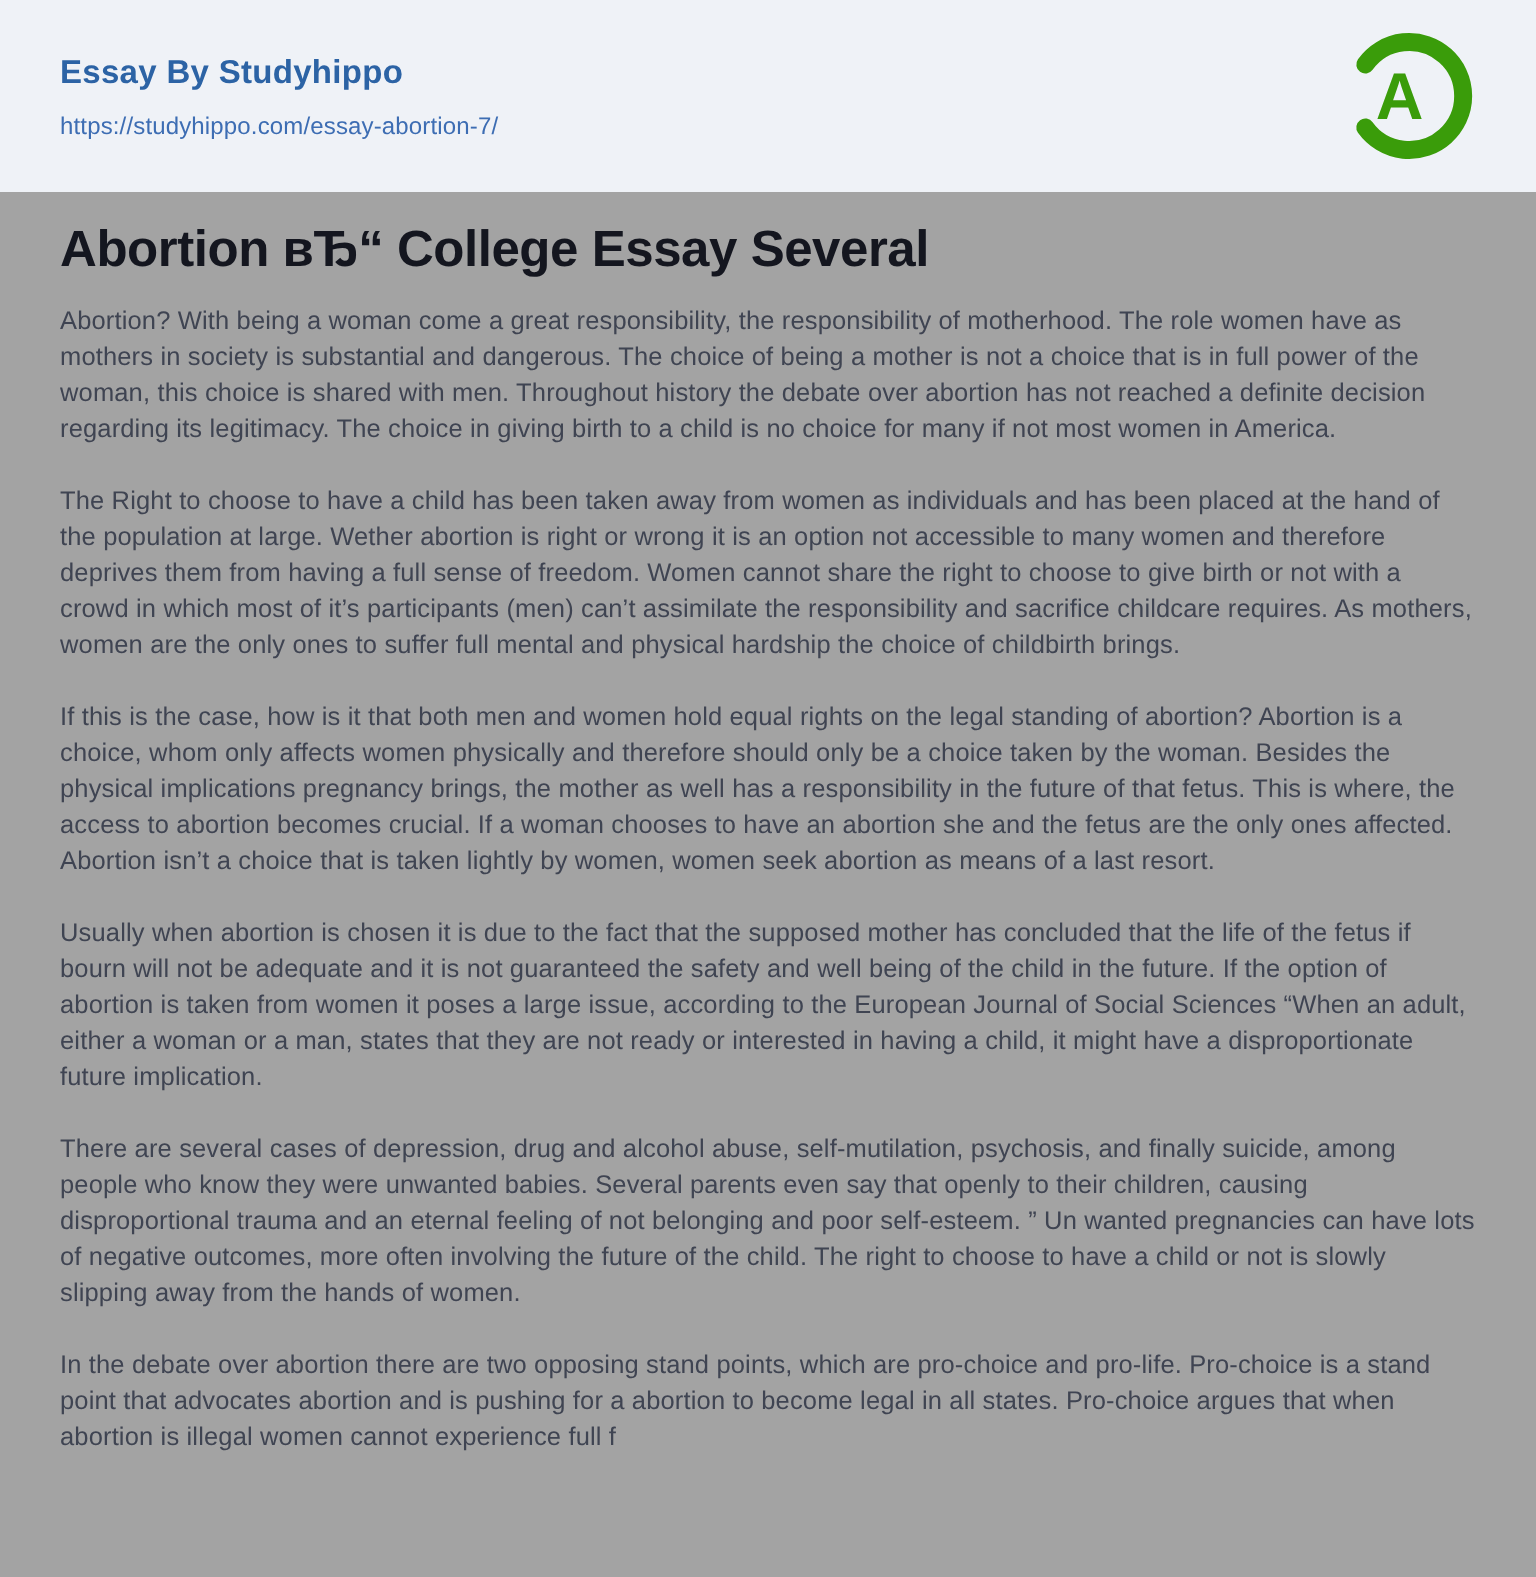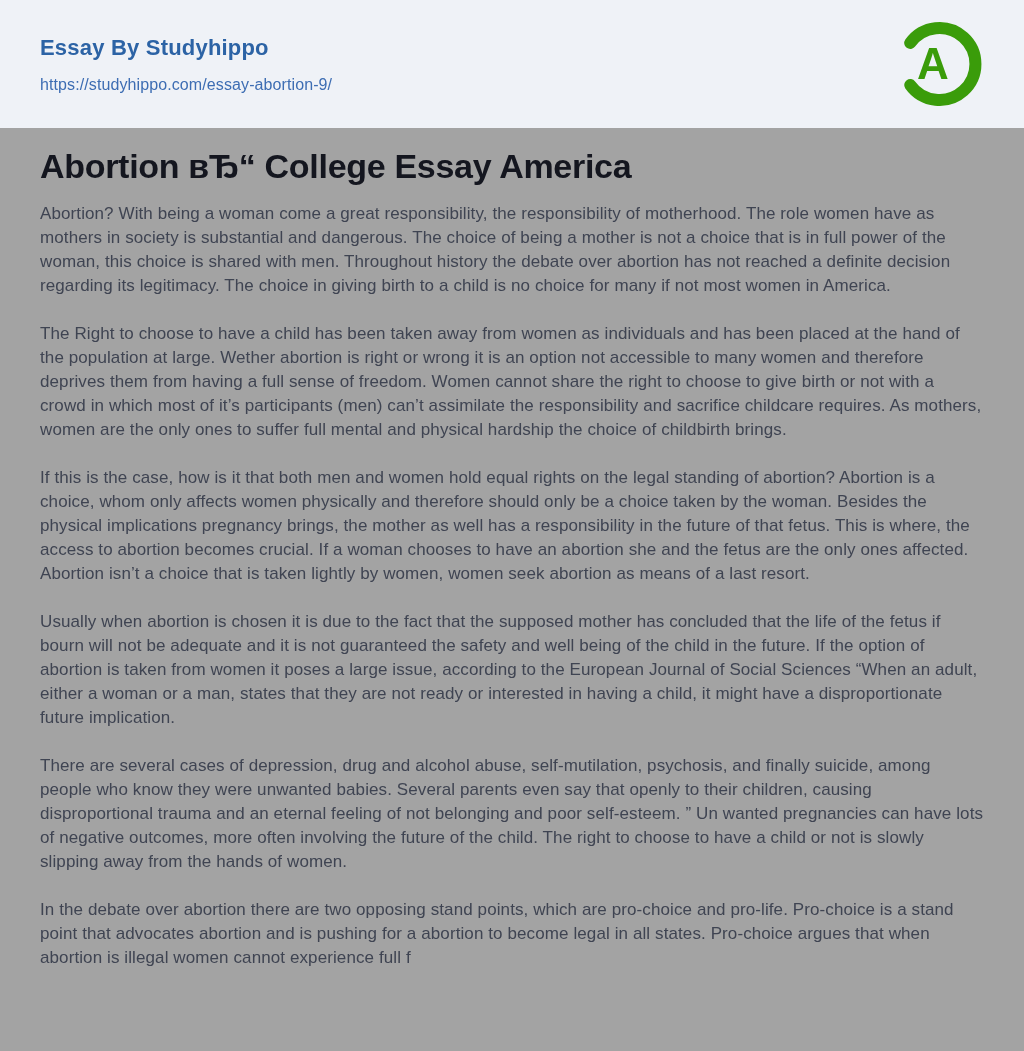--- a/index.html
+++ b/index.html
@@ -70,34 +70,34 @@
   }
 </style>
 </head>
 <body>
 
 <div class="page">
 
   <div class="header">
     <div class="header-left">
       <h1 class="site-title">Essay By Studyhippo</h1>
-      <a class="site-url">https://studyhippo.com/essay-abortion-9/</a>
+      <a class="site-url">https://studyhippo.com/essay-abortion-7/</a>
     </div>
 
     <div>
       <svg class="logo" viewBox="0 0 90 90" xmlns="http://www.w3.org/2000/svg">
 
         <path d="M 16.2 66.0 A 36 36 0 1 0 16.2 24.0" fill="none" stroke="#3a9c0a" stroke-width="12" stroke-linecap="round"></path>
         <text x="39" y="60" text-anchor="middle" font-family="Liberation Sans, sans-serif" font-size="44" font-weight="700" fill="#3a9c0a">A</text>
       </svg>
     </div>
   </div>
 
   <div class="article">
-    <h2 class="article-title">Abortion вЂ“ College Essay America</h2>
+    <h2 class="article-title">Abortion вЂ“ College Essay Several</h2>
 
     <p>Abortion? With being a woman come a great responsibility, the responsibility of motherhood. The role women have as mothers in society is substantial and dangerous. The choice of being a mother is not a choice that is in full power of the woman, this choice is shared with men. Throughout history the debate over abortion has not reached a definite decision regarding its legitimacy. The choice in giving birth to a child is no choice for many if not most women in America.</p>
     <p>The Right to choose to have a child has been taken away from women as individuals and has been placed at the hand of the population at large. Wether abortion is right or wrong it is an option not accessible to many women and therefore deprives them from having a full sense of freedom. Women cannot share the right to choose to give birth or not with a crowd in which most of it’s participants (men) can’t assimilate the responsibility and sacrifice childcare requires. As mothers, women are the only ones to suffer full mental and physical hardship the choice of childbirth brings.</p>
     <p>If this is the case, how is it that both men and women hold equal rights on the legal standing of abortion? Abortion is a choice, whom only affects women physically and therefore should only be a choice taken by the woman. Besides the physical implications pregnancy brings, the mother as well has a responsibility in the future of that fetus. This is where, the access to abortion becomes crucial. If a woman chooses to have an abortion she and the fetus are the only ones affected. Abortion isn’t a choice that is taken lightly by women, women seek abortion as means of a last resort.</p>
     <p>Usually when abortion is chosen it is due to the fact that the supposed mother has concluded that the life of the fetus if bourn will not be adequate and it is not guaranteed the safety and well being of the child in the future. If the option of abortion is taken from women it poses a large issue, according to the European Journal of Social Sciences “When an adult, either a woman or a man, states that they are not ready or interested in having a child, it might have a disproportionate future implication.</p>
     <p>There are several cases of depression, drug and alcohol abuse, self-mutilation, psychosis, and finally suicide, among people who know they were unwanted babies. Several parents even say that openly to their children, causing disproportional trauma and an eternal feeling of not belonging and poor self-esteem. ” Un wanted pregnancies can have lots of negative outcomes, more often involving the future of the child. The right to choose to have a child or not is slowly slipping away from the hands of women.</p>
     <p>In the debate over abortion there are two opposing stand points, which are pro-choice and pro-life. Pro-choice is a stand point that advocates abortion and is pushing for a abortion to become legal in all states. Pro-choice argues that when abortion is illegal women cannot experience full f</p>
   </div>
 
 </div>

